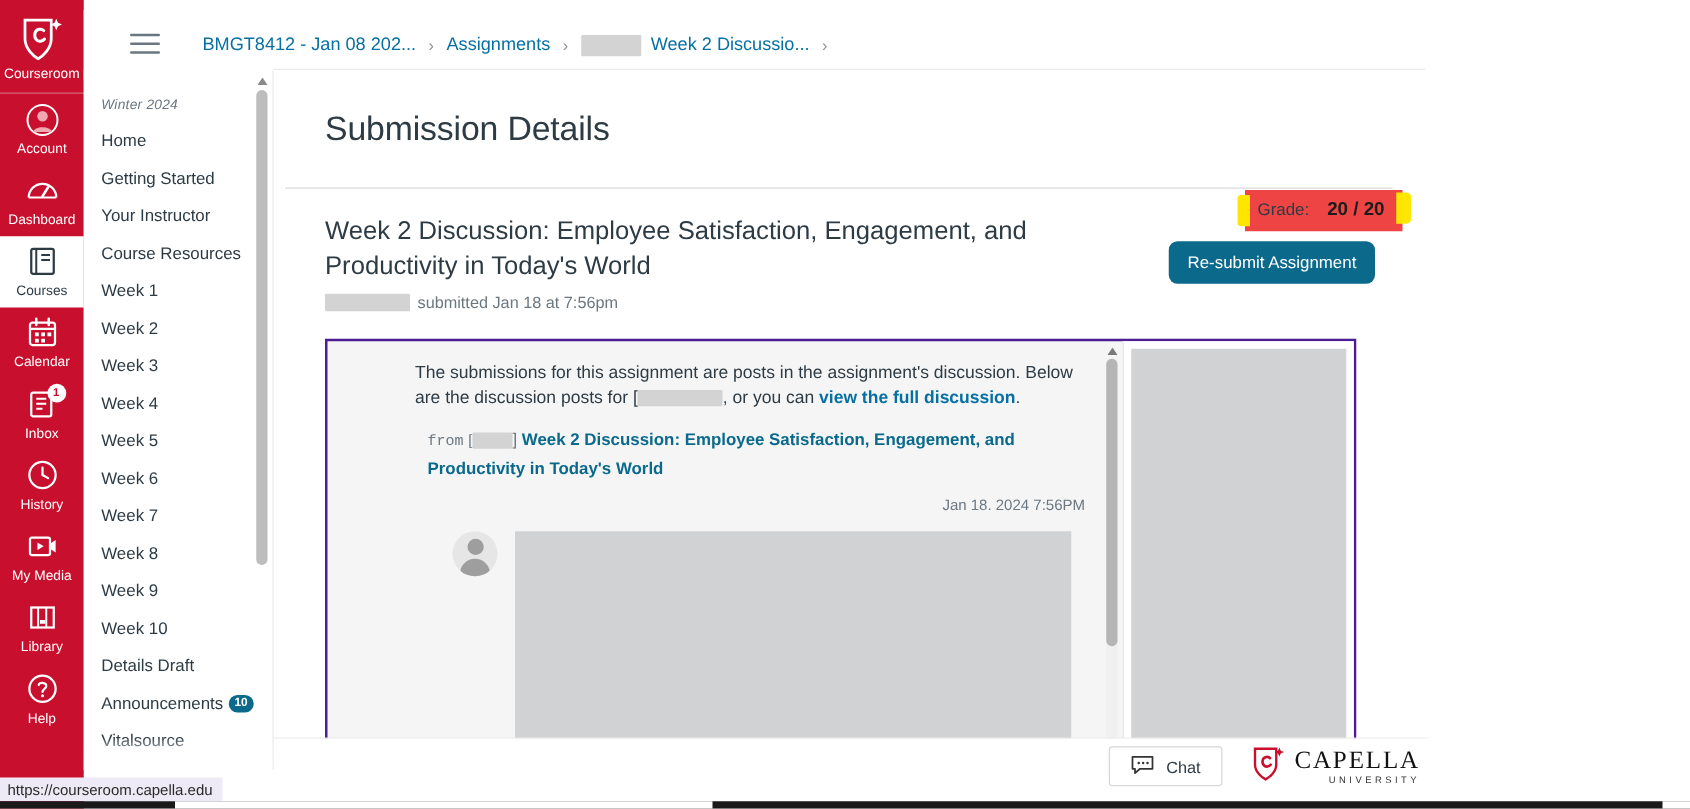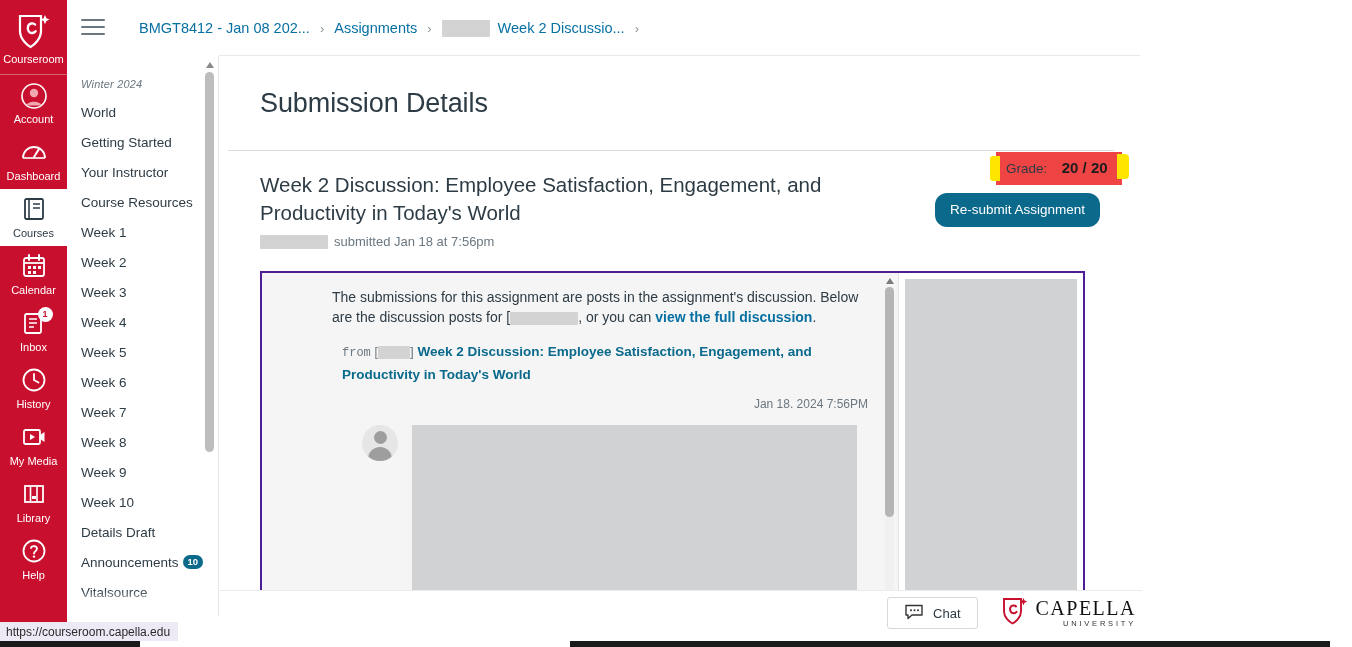--- a/index.html
+++ b/index.html
@@ -65,22 +65,22 @@
     position: absolute; top: 12px; left: 0; width: 9px; height: 380px;
     background: #bdbdbd; border-radius: 5px;
   }
   .cn-fade {
     position:absolute; left:0; right:0; bottom:0; height:26px;
     background: linear-gradient(to bottom, rgba(255,255,255,0), #fff 70%);
   }
 
   
   .topbar {
-    position: absolute; left: 67px; top: 0; right: 0; height: 56px;
-    background: #fff; display: flex; align-items: center;
+    position: absolute; left: 67px; top: 8px; right: 0; height: 56px;
+    background: #fff; display: flex; align-items: center; padding-left: 23px;
   }
   .hamburger { width: 24px; height: 18px; margin-left: 14px; cursor: pointer; }
   .hamburger i { display:block; height:2px; background:#6b7780; margin-bottom:5px; border-radius:1px;}
   .crumbs { display: flex; align-items: center; margin-left: 34px; }
   .crumb {
     font-size: 14.5px; color: #0770A3; cursor: pointer;
     white-space: nowrap;
   }
   .crumb-sep { color: #8a9499; font-size: 13px; margin: 0 10px; }
   .redact { display:inline-block; background:#d3d3d3; border-radius:1px; vertical-align: middle; }
@@ -119,21 +119,21 @@
   }
   .assignment-row { display:flex; padding: 20px 0 0 41px; }
   .assign-left { width: 645px; }
   .assign-title {
     font-size: 20.5px; color: #2D3B45; line-height: 28px; font-weight: normal;
   }
   .assign-sub {
     font-size: 13px; color: #6b7780; margin-top: 7px; display:flex; align-items:center;
   }
   .btn-resubmit {
-    background: #0B6A8C; color: #fff; border: none; border-radius: 12px;
+    background: #0B6A8C; color: #fff; border: none; border-radius: 7px;
     font-size: 13.5px; padding: 9px 15px 10px; cursor: pointer;
     margin-left: 30px; margin-top: 22px; height: 34px; white-space: nowrap;
     font-family: "Liberation Sans", sans-serif;
   }
 
   
   .sub-card {
     position: relative; margin: 22px 0 0 41px; width: 825px; height: 330px;
     background: #F5F5F5; border: 2px solid #4c1d95; display: flex;
   }
@@ -344,21 +344,21 @@
       <span class="redact" style="width:48px;height:17px;margin-right:8px;"></span>
       <span class="crumb">Week 2 Discussio...</span>
       <span class="crumb-sep">›</span>
     </div>
   </div>
   <div class="topbar-rule"></div>
 
   <div class="coursenav">
     <div class="cn-term">Winter 2024</div>
 
-    <div class="cn-item">World</div>
+    <div class="cn-item">Home</div>
     <div class="cn-item">Getting Started</div>
     <div class="cn-item">Your Instructor</div>
     <div class="cn-item">Course Resources</div>
     <div class="cn-item">Week 1</div>
     <div class="cn-item">Week 2</div>
     <div class="cn-item">Week 3</div>
     <div class="cn-item">Week 4</div>
     <div class="cn-item">Week 5</div>
     <div class="cn-item">Week 6</div>
     <div class="cn-item">Week 7</div>

